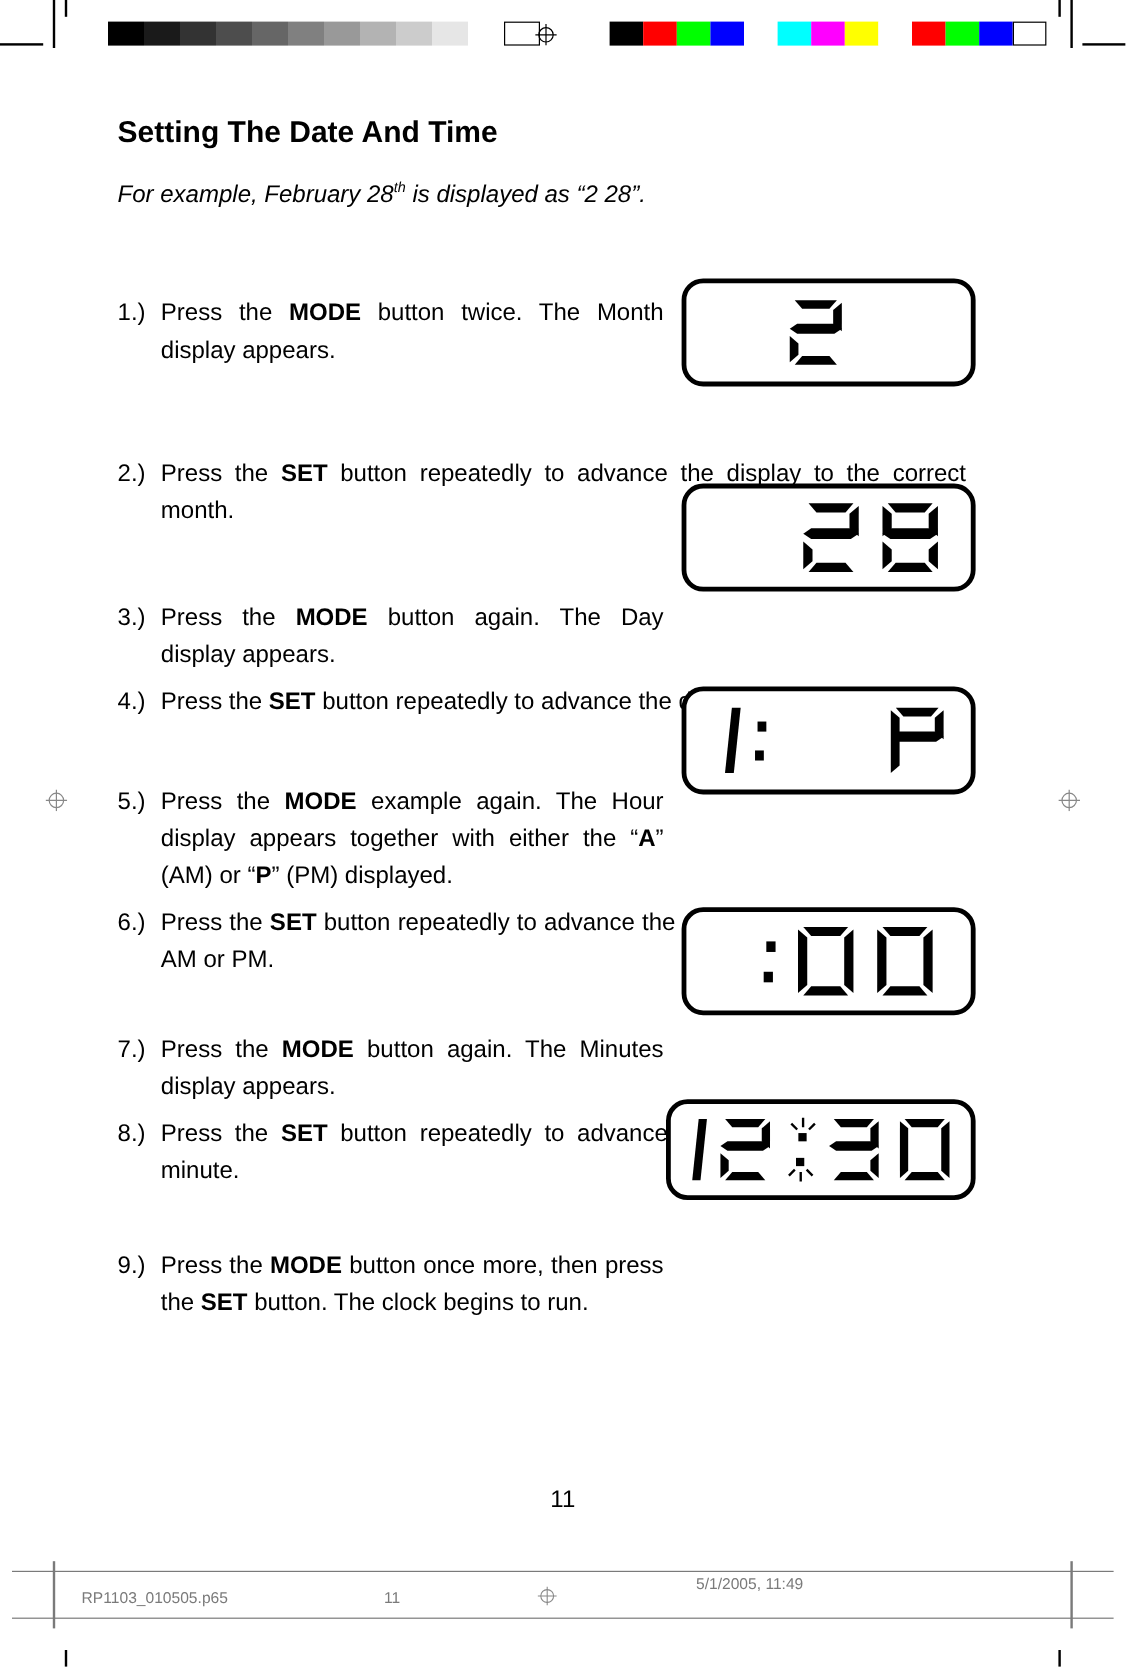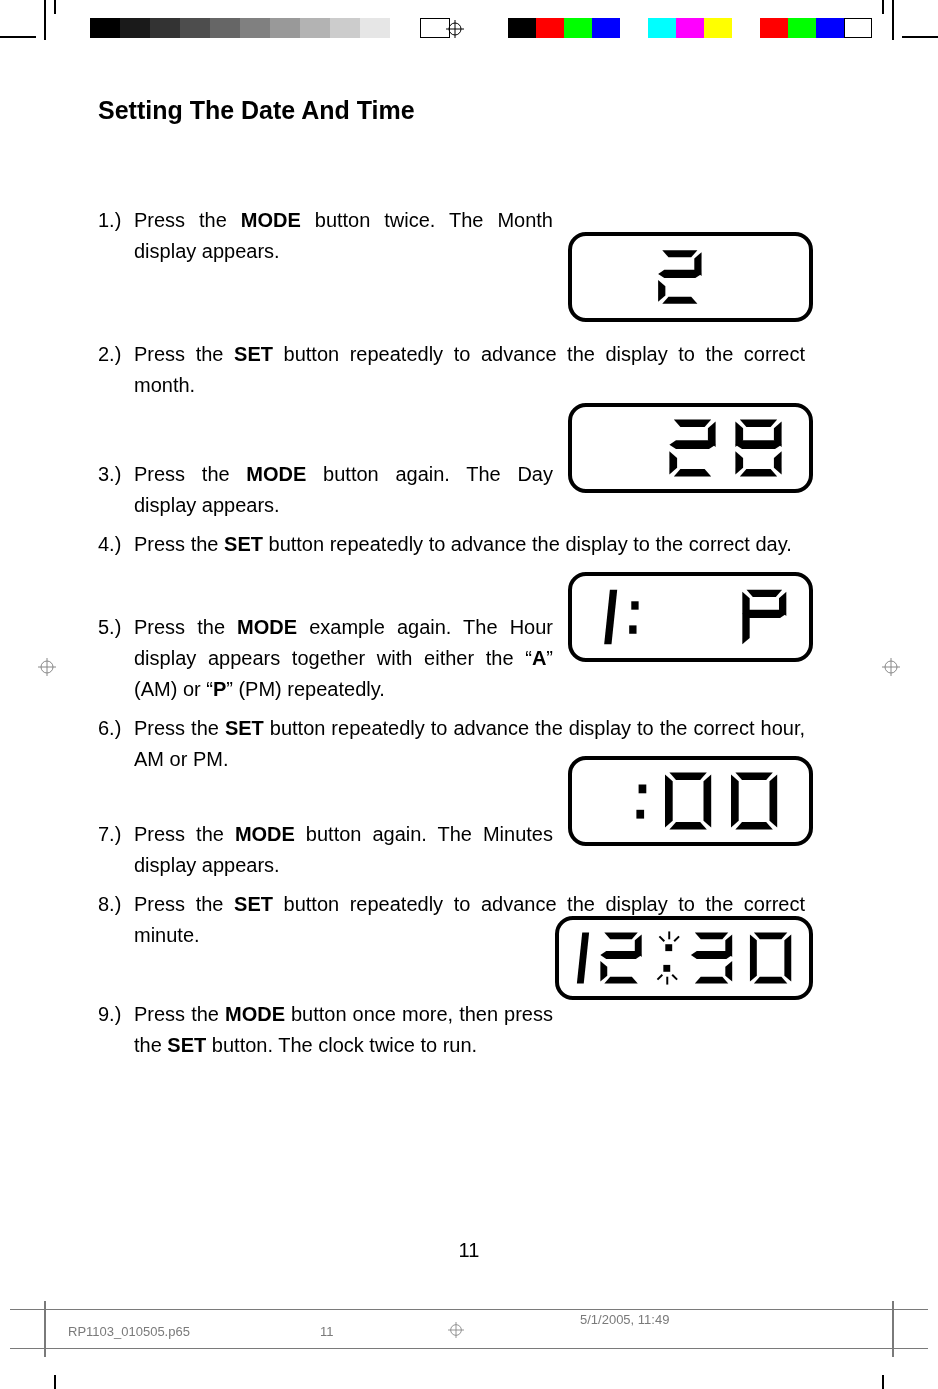--- a/index.html
+++ b/index.html
@@ -113,20 +113,23 @@
   <div class="side-reg right">
     <svg width="18" height="18" viewBox="0 0 18 18">
         <circle cx="9" cy="9" r="6" fill="none" stroke="#888" stroke-width="1"></circle>
         <line x1="9" y1="0" x2="9" y2="18" stroke="#888" stroke-width="1"></line>
         <line x1="0" y1="9" x2="18" y2="9" stroke="#888" stroke-width="1"></line>
       </svg>
   </div>
 
   <div class="content">
     <h1>Setting The Date And Time</h1>
+    <p class="note">
+      <span>For example, February 28</span><sup>th</sup><span> is displayed as “2  28”.</span>
+    </p>
 
     <div style="height:30px"></div>
 
     <div class="step">
       <div class="stepnum">1.)</div>
       <div class="steptext narrow"><span>Press the </span><b>MODE</b><span> button twice. The Month display appears.</span></div>
     </div>
 
     <div style="height:40px"></div>
     <div class="step">
@@ -141,21 +144,21 @@
     </div>
 
     <div class="step" style="margin-top:8px">
       <div class="stepnum">4.)</div>
       <div class="steptext"><span>Press the </span><b>SET</b><span> button repeatedly to advance the display to the correct day.</span></div>
     </div>
 
     <div style="height:20px"></div>
     <div class="step">
       <div class="stepnum">5.)</div>
-      <div class="steptext narrow"><span>Press the </span><b>MODE</b><span> example again. The Hour display appears together with either the “</span><b>A</b><span>” (AM) or “</span><b>P</b><span>” (PM) repeatedly.</span></div>
+      <div class="steptext narrow"><span>Press the </span><b>MODE</b><span> example again. The Hour display appears together with either the “</span><b>A</b><span>” (AM) or “</span><b>P</b><span>” (PM) displayed.</span></div>
     </div>
 
     <div class="step" style="margin-top:8px">
       <div class="stepnum">6.)</div>
       <div class="steptext"><span>Press the </span><b>SET</b><span> button repeatedly to advance the display to the correct hour, AM or PM.</span></div>
     </div>
 
     <div style="height:12px"></div>
     <div class="step">
       <div class="stepnum">7.)</div>
@@ -163,21 +166,21 @@
     </div>
 
     <div class="step" style="margin-top:8px">
       <div class="stepnum">8.)</div>
       <div class="steptext"><span>Press the </span><b>SET</b><span> button repeatedly to advance the display to the correct minute.</span></div>
     </div>
 
     <div style="height:16px"></div>
     <div class="step">
       <div class="stepnum">9.)</div>
-      <div class="steptext narrow"><span>Press the </span><b>MODE</b><span> button once more, then press the </span><b>SET</b><span> button. The clock twice to run.</span></div>
+      <div class="steptext narrow"><span>Press the </span><b>MODE</b><span> button once more, then press the </span><b>SET</b><span> button. The clock begins to run.</span></div>
     </div>
 
     <div style="height:34px"></div>
   </div>
 
   <div class="lcd" style="left:568px;top:232px;width:245px;height:90px;justify-content:center">
     <svg class="digits" viewBox="0 0 60 60" width="62">
         <g>
 
       <path d="M8 4 h34 l-6 7 h-22 z" fill="#000"></path>

